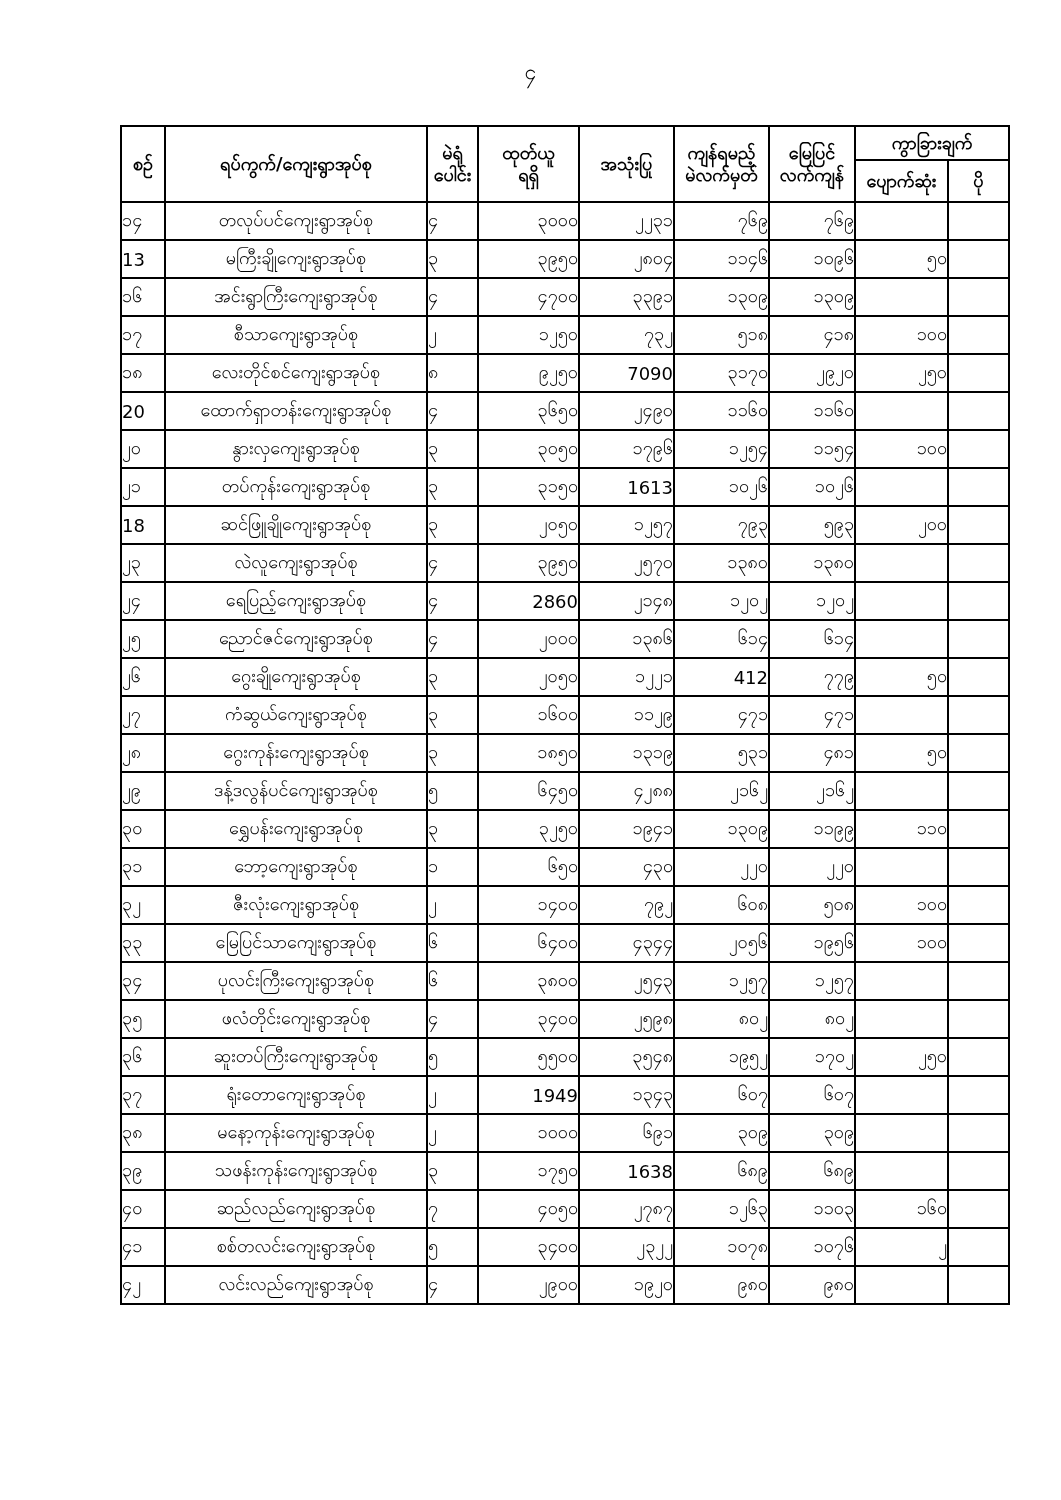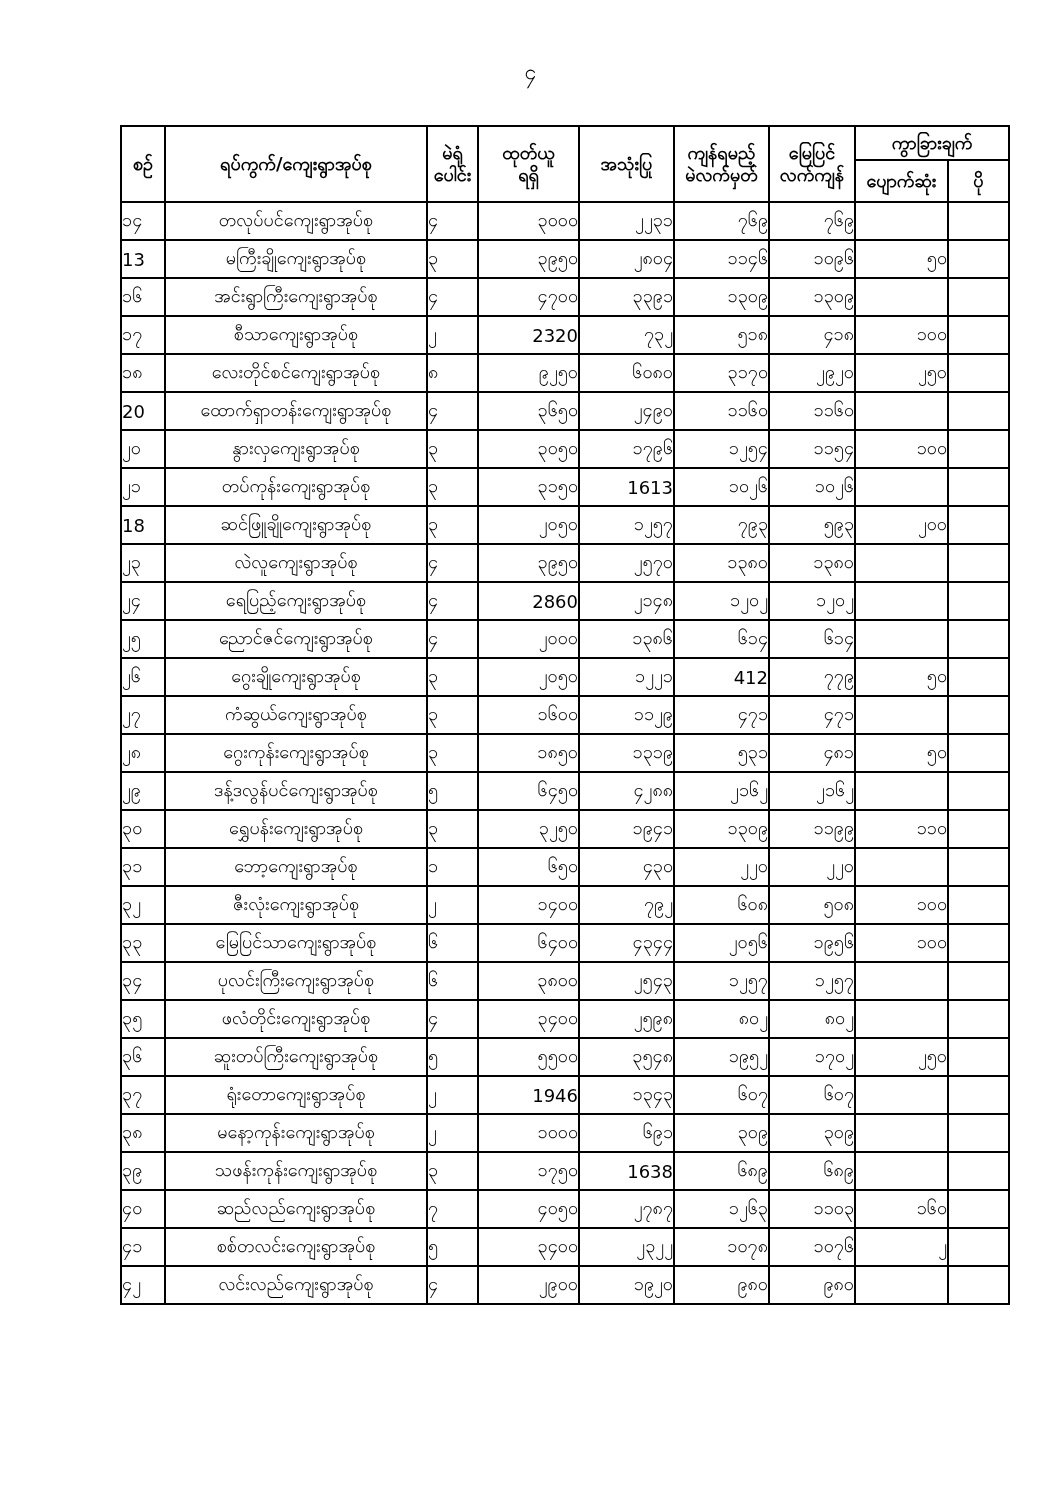--- a/index.html
+++ b/index.html
@@ -128,33 +128,33 @@
           <td class="ar">၃၃၉၁</td>
           <td class="ar">၁၃၀၉</td>
           <td class="ar">၁၃၀၉</td>
           <td class="ar"></td>
           <td class="ar"></td>
         </tr>
         <tr>
           <td class="ac">၁၇</td>
           <td class="al">စီသာကျေးရွာအုပ်စု</td>
           <td class="ac">၂</td>
-          <td class="ar">2320</td>
+          <td class="ar">၁၂၅၀</td>
           <td class="ar">၇၃၂</td>
           <td class="ar">၅၁၈</td>
           <td class="ar">၄၁၈</td>
           <td class="ar">၁၀၀</td>
           <td class="ar"></td>
         </tr>
         <tr>
           <td class="ac">၁၈</td>
           <td class="al">လေးတိုင်စင်ကျေးရွာအုပ်စု</td>
           <td class="ac">၈</td>
           <td class="ar">၉၂၅၀</td>
-          <td class="ar">၆၀၈၀</td>
+          <td class="ar">7090</td>
           <td class="ar">၃၁၇၀</td>
           <td class="ar">၂၉၂၀</td>
           <td class="ar">၂၅၀</td>
           <td class="ar"></td>
         </tr>
         <tr>
           <td class="ac">20</td>
           <td class="al">ထောက်ရှာတန်းကျေးရွာအုပ်စု</td>
           <td class="ac">၄</td>
           <td class="ar">၃၆၅၀</td>
@@ -348,21 +348,21 @@
           <td class="ar">၃၅၄၈</td>
           <td class="ar">၁၉၅၂</td>
           <td class="ar">၁၇၀၂</td>
           <td class="ar">၂၅၀</td>
           <td class="ar"></td>
         </tr>
         <tr>
           <td class="ac">၃၇</td>
           <td class="al">ရုံးတောကျေးရွာအုပ်စု</td>
           <td class="ac">၂</td>
-          <td class="ar">1946</td>
+          <td class="ar">1949</td>
           <td class="ar">၁၃၄၃</td>
           <td class="ar">၆၀၇</td>
           <td class="ar">၆၀၇</td>
           <td class="ar"></td>
           <td class="ar"></td>
         </tr>
         <tr>
           <td class="ac">၃၈</td>
           <td class="al">မနော့ကုန်းကျေးရွာအုပ်စု</td>
           <td class="ac">၂</td>

